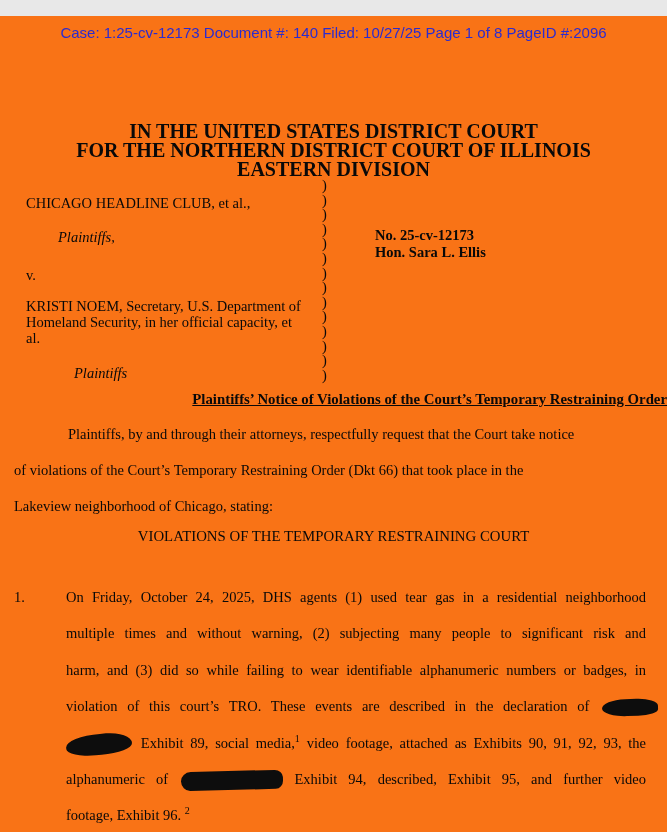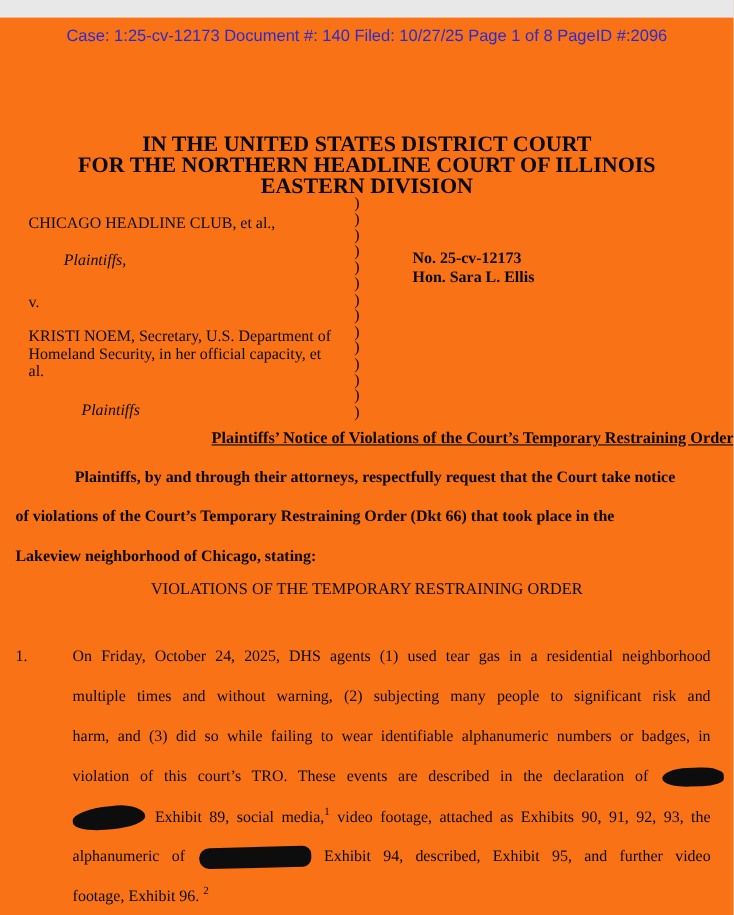--- a/index.html
+++ b/index.html
@@ -42,21 +42,21 @@
   .cap-caseno{top:48px;left:361px;font-weight:bold;}
   .cap-judge{top:65px;left:361px;font-weight:bold;}
   
   .doc-title{
     position:absolute;top:375px;left:0;width:667px;
     text-align:right;font-weight:bold;font-size:14.8px;
     text-decoration:underline;
   }
   
   .intro{position:absolute;top:401px;left:14px;width:632px;font-size:14.5px;line-height:35.8px;}
-  .intro .line{display:block;font-weight:bold;}
+  .intro .line{display:block;}
   .intro .indent{padding-left:54px;}
   
   .section-heading{
     position:absolute;top:512px;left:0;width:667px;
     text-align:center;font-size:14.8px;
   }
   
   .para1{position:absolute;top:563px;left:14px;width:632px;font-size:14.5px;line-height:36.4px;}
   .para1 .num{position:absolute;left:0;top:0;}
   .para1 .lines{margin-left:52px;}
@@ -85,21 +85,21 @@
 </style>
 </head>
 <body>
 
 <div class="page">
 
   <div class="ecf-header" style="color: rgb(43, 43, 208);">Case: 1:25-cv-12173 Document #: 140 Filed: 10/27/25 Page 1 of 8 PageID #:2096</div>
 
   <div class="court-title">
     <div>IN THE UNITED STATES DISTRICT COURT</div>
-    <div>FOR THE NORTHERN HEADLINE COURT OF ILLINOIS</div>
+    <div>FOR THE NORTHERN DISTRICT COURT OF ILLINOIS</div>
     <div>EASTERN DIVISION</div>
   </div>
 
   <div class="caption">
     <div class="cap-line cap-plaintiff">CHICAGO HEADLINE CLUB, et al.,</div>
     <div class="cap-line cap-plaintiff-label">Plaintiffs,</div>
     <div class="cap-line cap-v">v.</div>
     <div class="cap-line cap-defendant">
         <span>KRISTI NOEM, Secretary, U.S. Department of</span>
         <span>Homeland Security, in her official capacity, et</span>
@@ -129,21 +129,21 @@
   </div>
 
   <div class="doc-title">Plaintiffs’ Notice of Violations of the Court’s Temporary Restraining Order</div>
 
   <div class="intro">
     <span class="line indent">Plaintiffs, by and through their attorneys, respectfully request that the Court take notice</span>
     <span class="line">of violations of the Court’s Temporary Restraining Order (Dkt 66) that took place in the</span>
     <span class="line">Lakeview neighborhood of Chicago, stating:</span>
   </div>
 
-  <div class="section-heading">VIOLATIONS OF THE TEMPORARY RESTRAINING ORDER</div>
+  <div class="section-heading">VIOLATIONS OF THE TEMPORARY RESTRAINING COURT</div>
 
   <div class="para1">
     <span class="num">1.</span>
     <div class="lines">
       <span class="jl">On Friday, October 24, 2025, DHS agents (1) used tear gas in a residential neighborhood</span>
       <span class="jl">multiple times and without warning, (2) subjecting many people to significant risk and</span>
       <span class="jl">harm, and (3) did so while failing to wear identifiable alphanumeric numbers or badges, in</span>
       <span class="jl"><span>violation of this court’s TRO. These events are described in the declaration of</span> <span class="redaction blob-1"></span></span>
       <span class="jl"><span class="redaction blob-2"></span> <span>Exhibit 89, social media,</span><sup class="fn">1</sup> <span>video footage, attached as Exhibits 90, 91, 92, 93, the</span></span>
       <span class="jl"><span>alphanumeric of</span> <span class="redaction blob-3"></span> <span>Exhibit 94, described, Exhibit 95, and further video</span></span>

